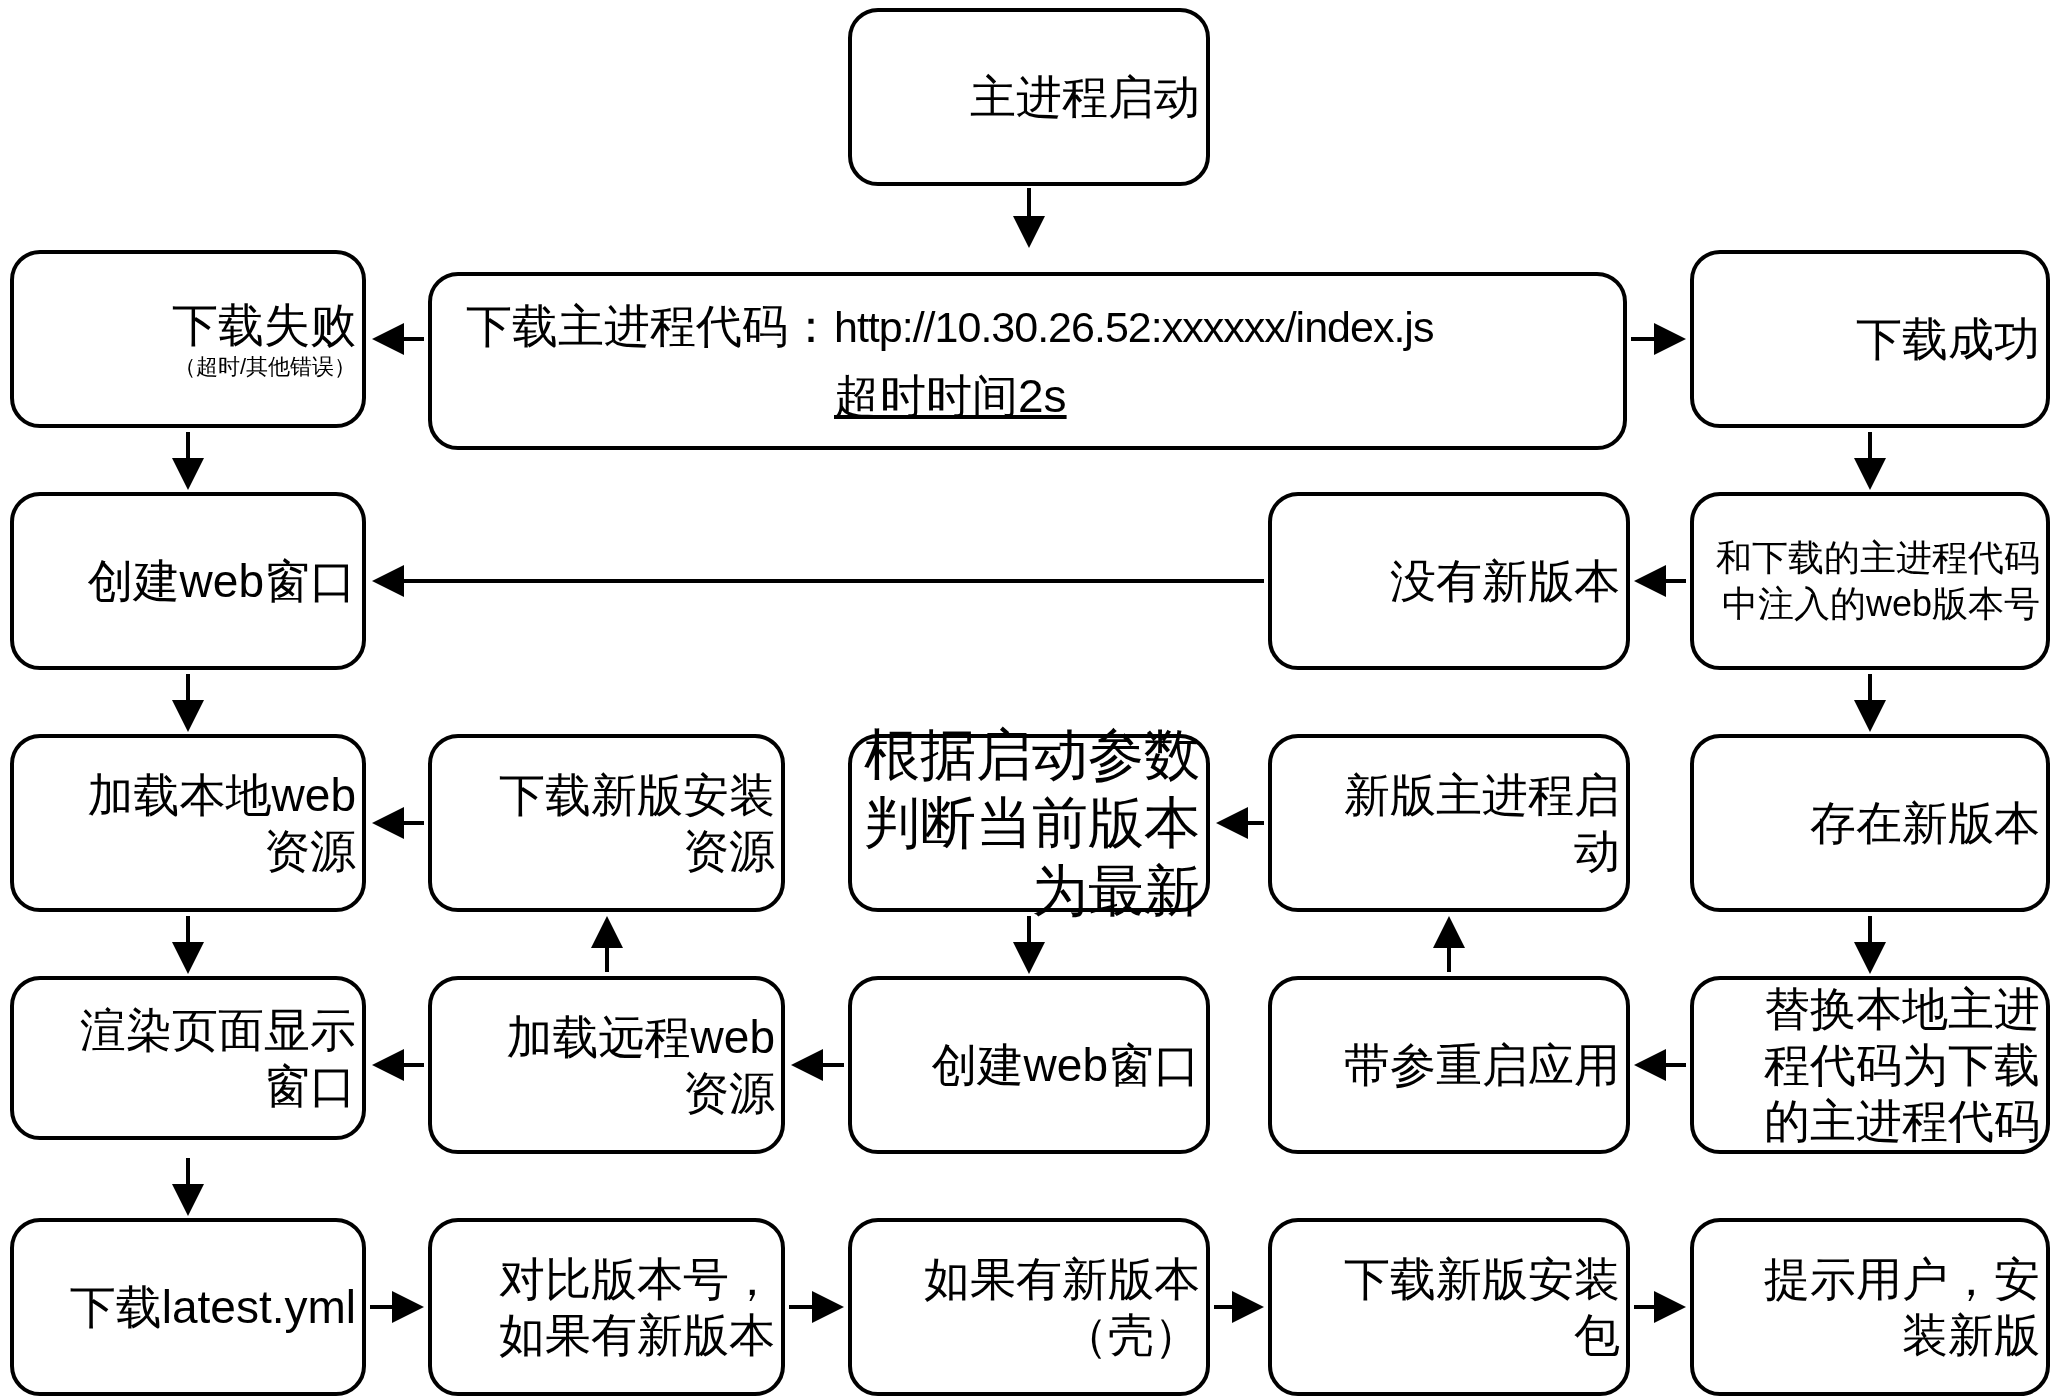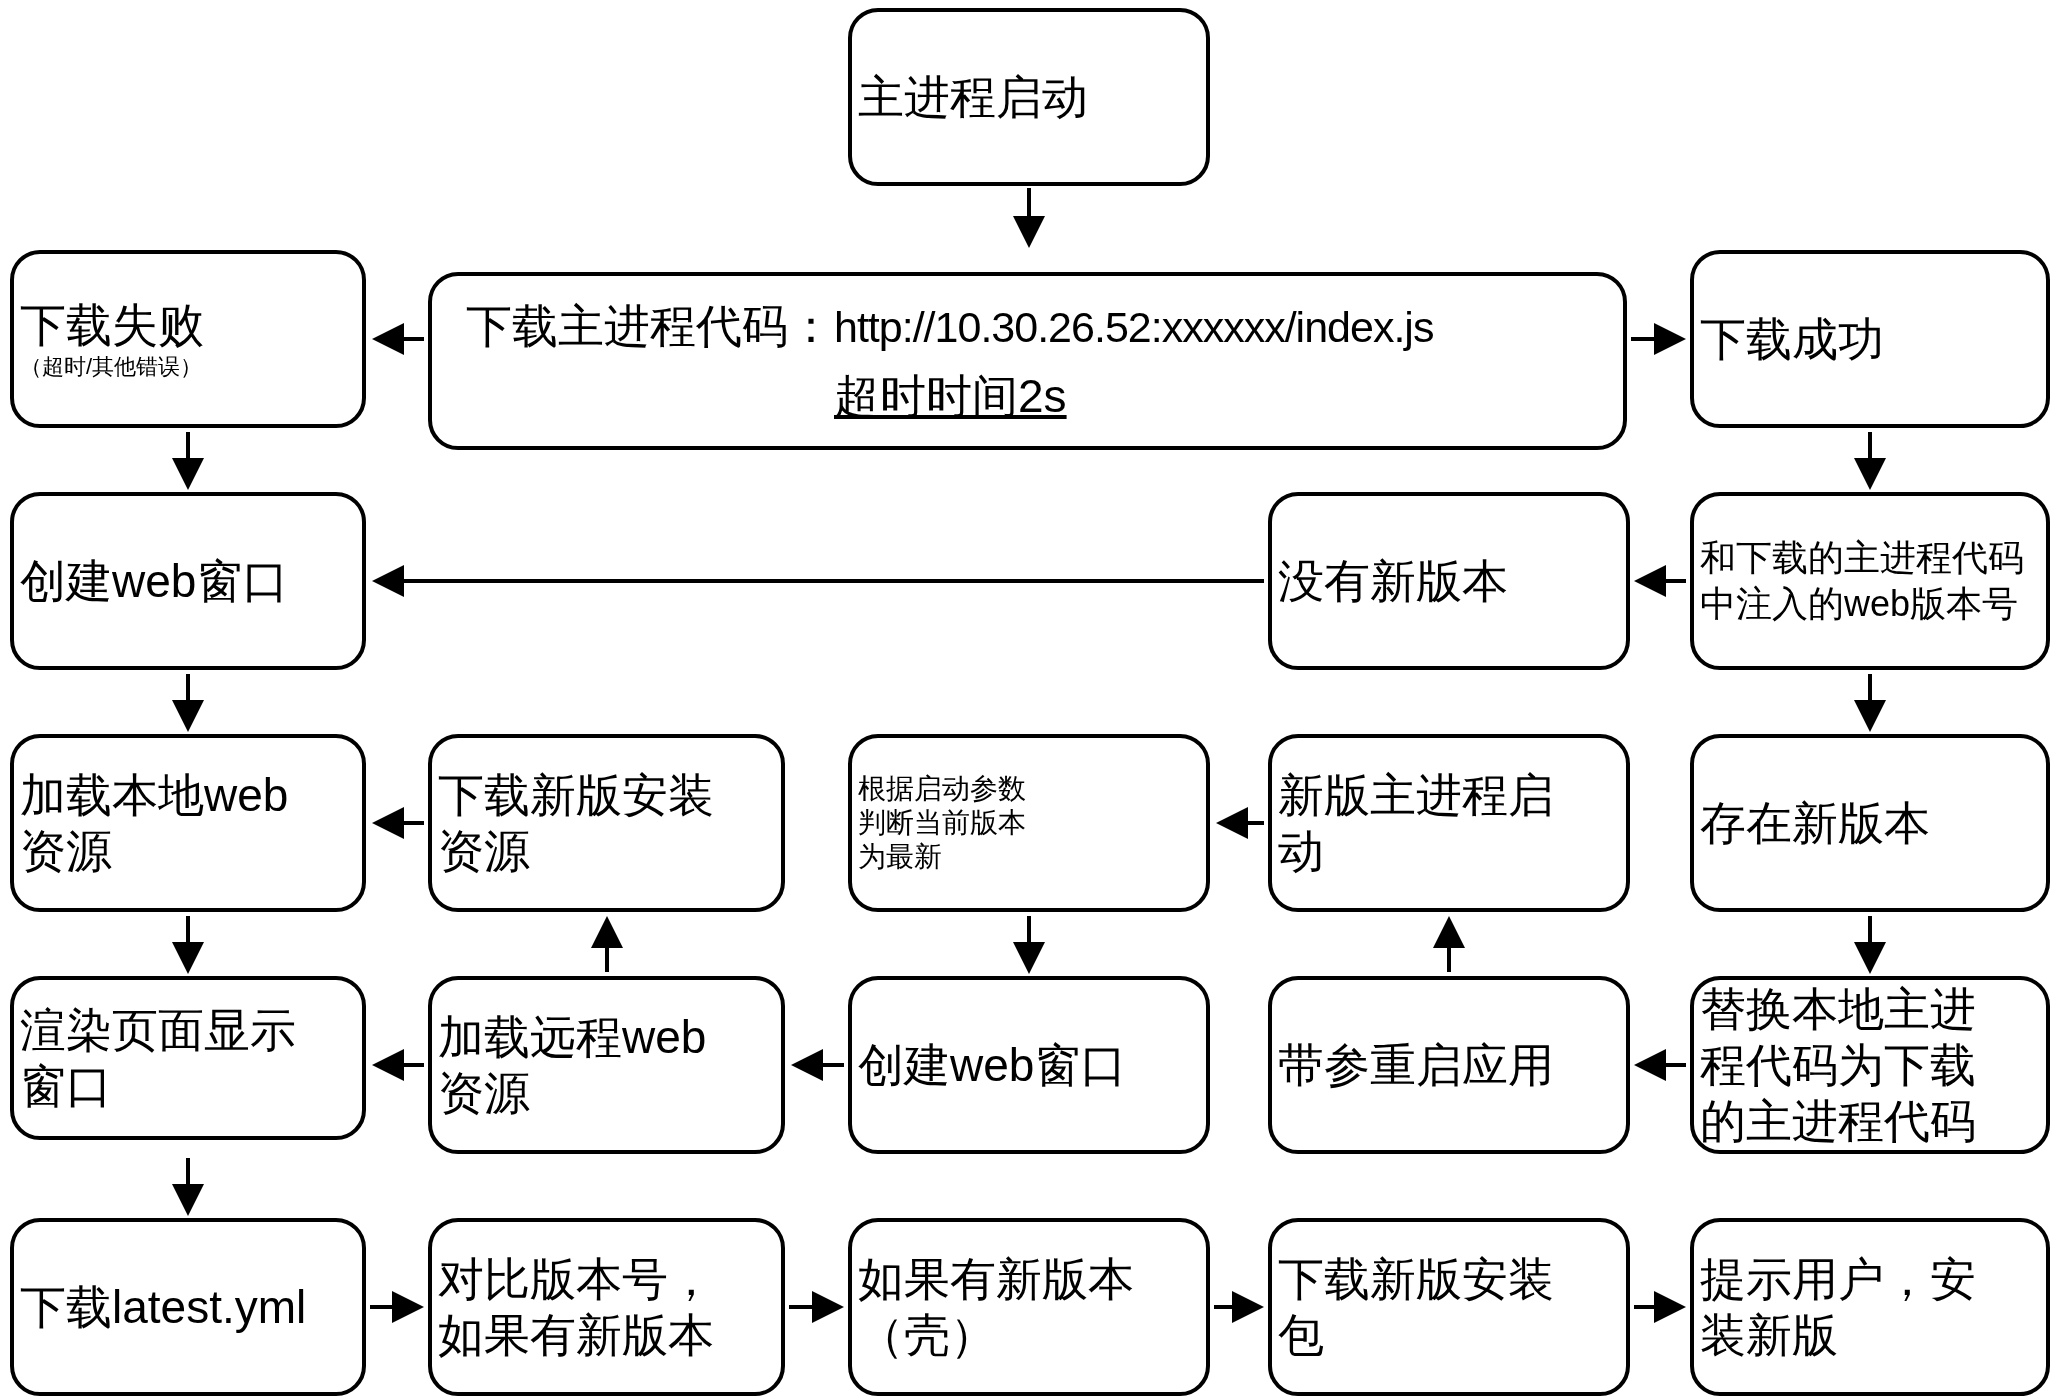--- a/index.html
+++ b/index.html
@@ -1,25 +1,25 @@
 <!DOCTYPE html>
 <html><head>
 <meta charset="utf-8">
 <style>
   html,body{margin:0;padding:0;background:#ffffff;}
   body{position:relative;width:2059px;height:1399px;overflow:hidden;
        font-family:"Liberation Sans","DejaVu Sans",sans-serif;color:#000;}
   #edges{position:absolute;left:0;top:0;width:2059px;height:1399px;}
   .node{position:absolute;box-sizing:border-box;background:#fff;border:4px solid #000;
-        border-radius:30px;display:flex;flex-direction:column;align-items:flex-start;
+        border-radius:30px;display:flex;flex-direction:column;align-items:flex-end;
         justify-content:center;text-align:center;font-size:46px;line-height:1.22;
         padding:4px 6px;}
   .node .sub{font-size:22px;line-height:1.3;}
   .node.fs36{font-size:36px;line-height:1.28;}
-  .node.fs44{font-size:28px;line-height:1.22;}
+  .node.fs44{font-size:56px;line-height:1.22;}
   .node.wide{align-items:flex-start;padding-left:34px;margin-top:22px;}
   .wide .line1{white-space:nowrap;}
   .wide .url{font-size:43px;letter-spacing:-1px;}
   .wide .line2{margin-left:368px;margin-top:14px;text-decoration:underline;}
   .ln{white-space:nowrap;}
 </style>
 </head>
 <body>
 
 <svg id="edges" viewBox="0 0 2059 1399" xmlns="http://www.w3.org/2000/svg">

